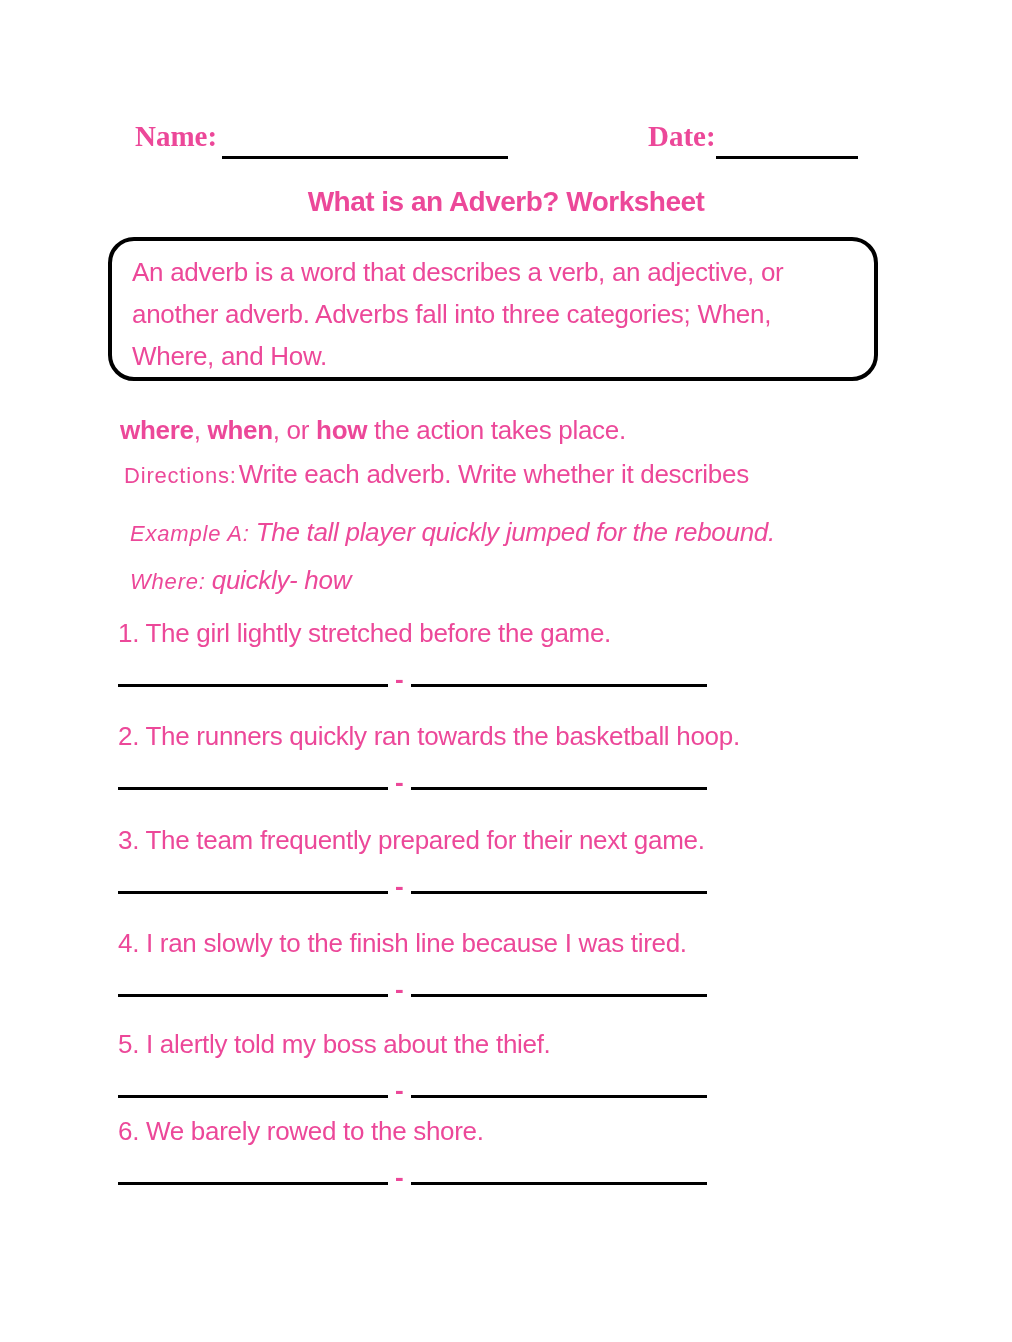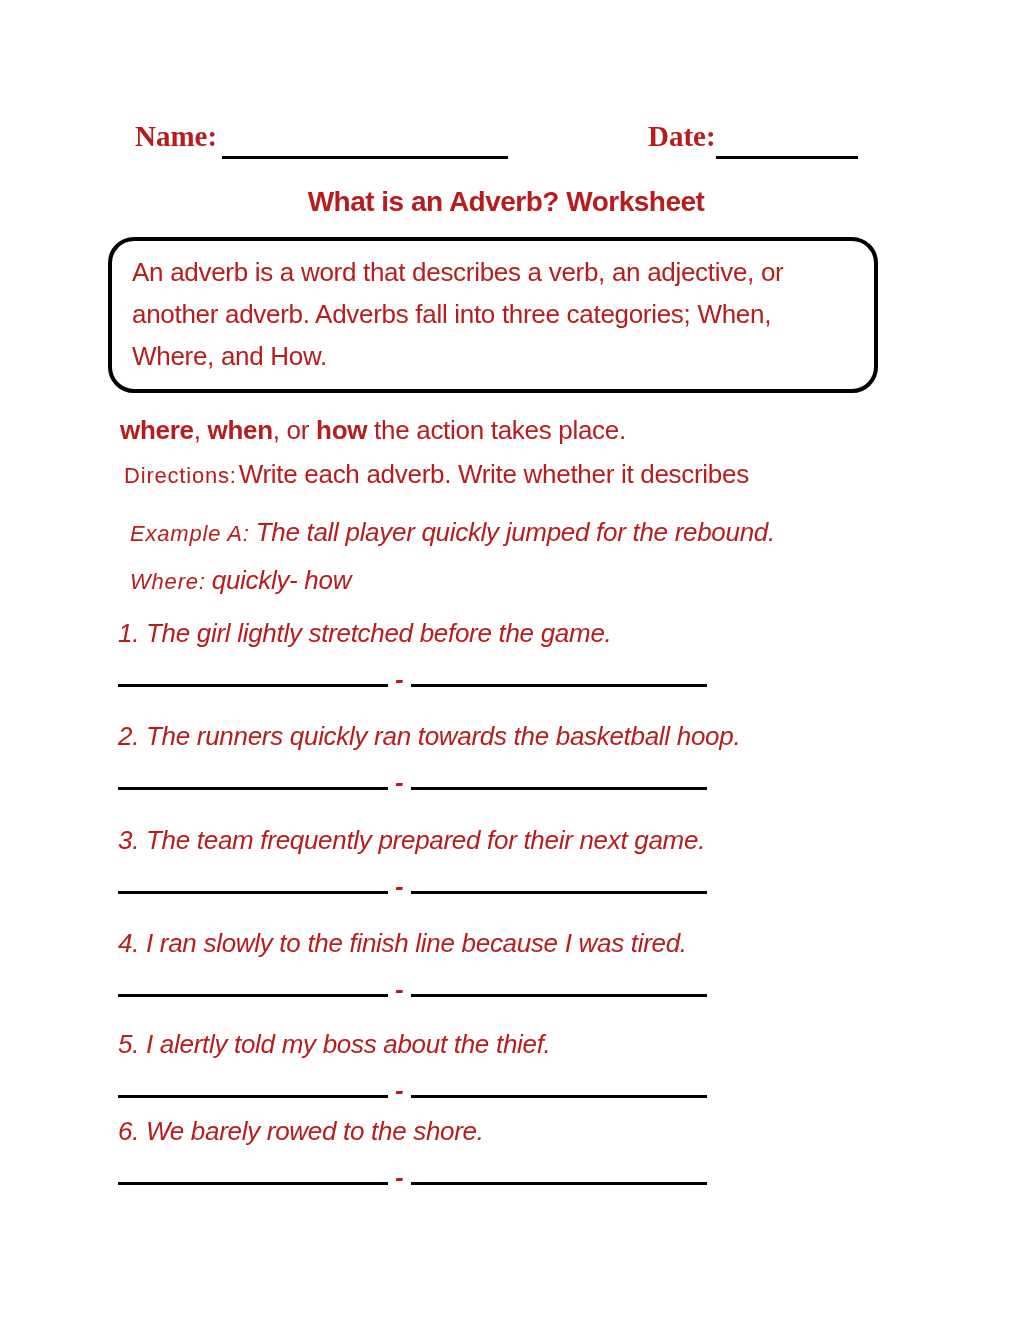--- a/index.html
+++ b/index.html
@@ -5,21 +5,21 @@
   html, body {
     margin: 0;
     padding: 0;
     background: #ffffff;
   }
   .page {
     position: relative;
     width: 1012px;
     height: 1342px;
     background: #ffffff;
-    color: #b91c1c;
+    color: #ec4899;
     font-family: "Liberation Sans", sans-serif;
     overflow: hidden;
   }
 
   
   .hdr-label {
     position: absolute;
     top: 120px;
     font-family: "Liberation Serif", serif;
     font-weight: 700;
@@ -52,21 +52,21 @@
 
   
   .def-box {
     position: absolute;
     left: 108px;
     top: 237px;
     width: 770px;
     box-sizing: border-box;
     border: 4px solid #000;
     border-radius: 26px;
-    padding: 10px 20px 12px 20px;
+    padding: 10px 20px 0 20px;
   }
   .def-line {
     font-size: 26px;
     line-height: 42px;
     letter-spacing: -0.3px;
     white-space: nowrap;
   }
 
   
   .directions {
@@ -91,21 +91,21 @@
     top: 510px;
     width: 780px;
     font-style: italic;
   }
   .ex-row { line-height: 44px; white-space: nowrap; }
   .ex-label { font-size: 22px; letter-spacing: 0.8px; }
   .ex-text { font-size: 26px; letter-spacing: -0.3px; margin-left: 6px; }
 
   
   .questions { position: absolute; left: 0; top: 0; width: 100%; height: 100%; }
-  .question { position: absolute; left: 118px; width: 800px; font-style: italic; }
+  .question { position: absolute; left: 118px; width: 800px; }
   .question:nth-child(1) { top: 615px; }
   .question:nth-child(2) { top: 718px; }
   .question:nth-child(3) { top: 822px; }
   .question:nth-child(4) { top: 884px; margin-top: 41px; }
   .question:nth-child(5) { top: 1026px; }
   .question:nth-child(6) { top: 1113px; }
   .q-text {
     font-size: 26px;
     line-height: 36px;
     letter-spacing: -0.3px;

